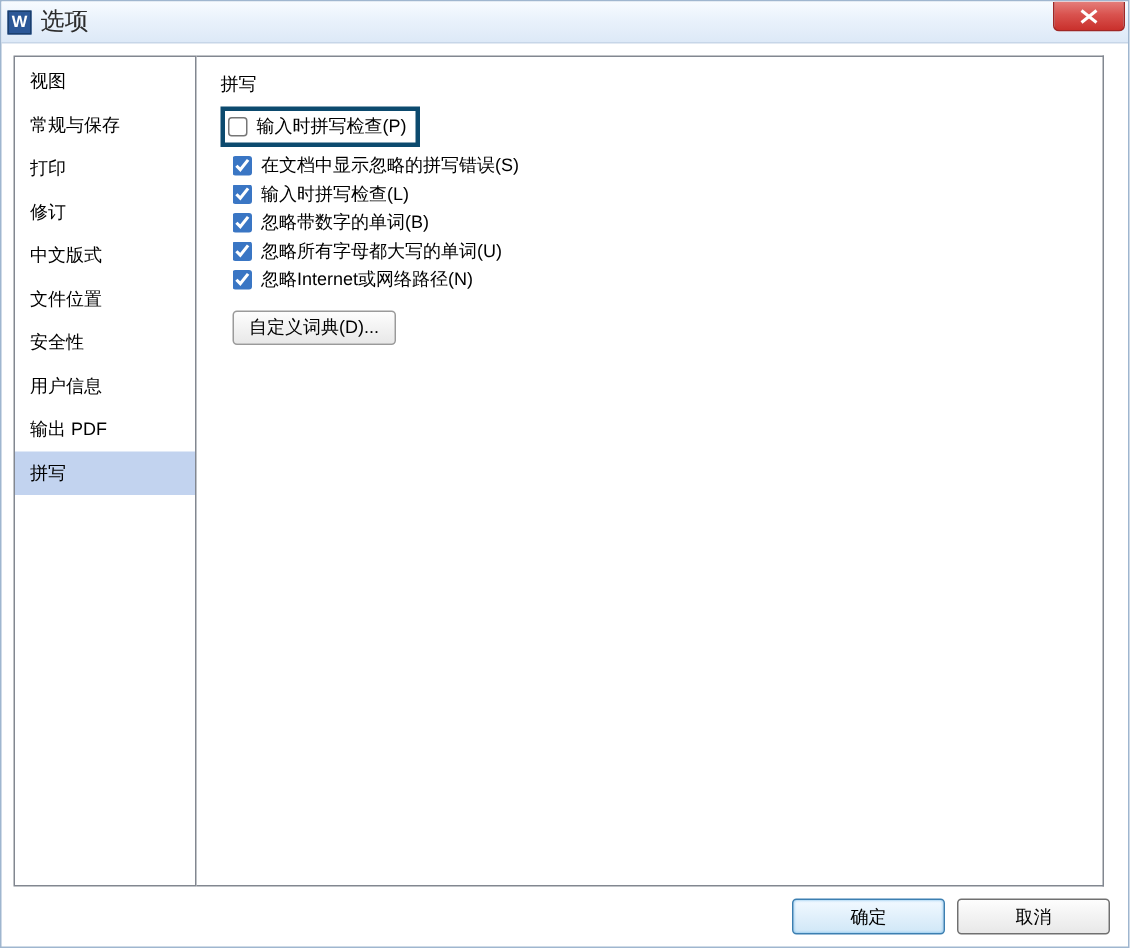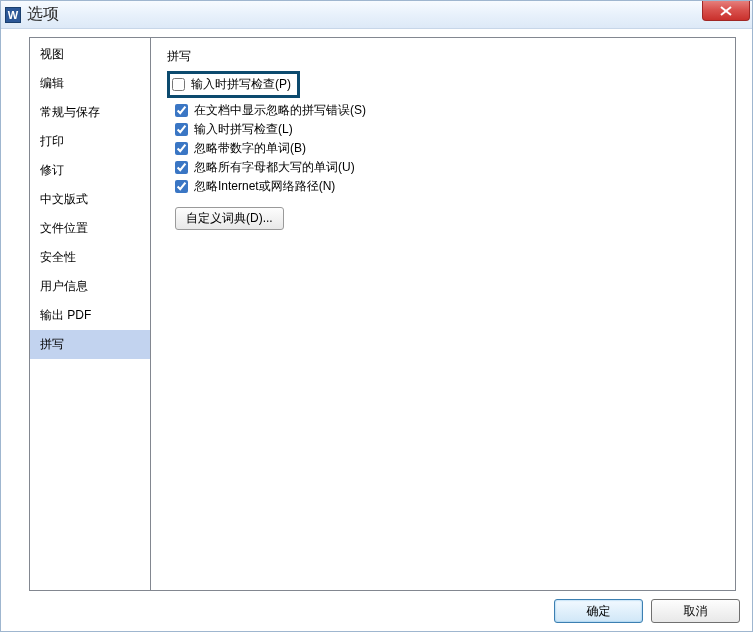--- a/index.html
+++ b/index.html
@@ -3,53 +3,52 @@
 <meta charset="utf-8">
 <style>
 * { box-sizing: border-box; margin: 0; padding: 0; }
 body { font-family: "Microsoft YaHei", SimSun, Arial, sans-serif; font-size: 12px; background: #fff; }
 .dialog { width: 753px; height: 632px; background: #fff; border: 1px solid #9fb6cf; position: relative; }
 .titlebar { height: 28px; background: linear-gradient(to bottom, #f7fbff 0%, #e8f1fb 50%, #dde9f7 100%); border-bottom: 1px solid #c7d6e8; display: flex; align-items: center; padding: 0 0 0 4px; position: relative; }
 .titlebar-icon { width: 16px; height: 16px; background: #2b5797; color: #fff; font-weight: bold; font-size: 11px; display: flex; align-items: center; justify-content: center; border: 1px solid #1a3f6e; margin-right: 6px; }
 .titlebar-text { color: #2b2b2b; font-size: 16px; }
 .close-btn { position: absolute; right: 2px; top: 0px; width: 48px; height: 20px; background: linear-gradient(to bottom, #e57f7b 0%, #d9534f 45%, #c9302c 100%); border: 1px solid #a02725; border-top: none; border-radius: 0 0 4px 4px; color: #fff; display: flex; align-items: center; justify-content: center; cursor: pointer; }
 .close-btn svg { width: 12px; height: 10px; stroke: #fff; stroke-width: 2; }
-.body { display: flex; height: calc(100% - 28px - 40px); padding: 8px 16px 0 8px; margin-left: 20px; }
+.body { display: flex; height: calc(100% - 28px - 40px); padding: 8px 16px 0 8px; }
 .sidebar { width: 122px; border: 1px solid #828790; background: #fff; padding: 2px 0; }
 .sidebar-item { padding: 6px 10px; cursor: pointer; color: #000; font-size: 12px; }
 .sidebar-item.selected { background: #c2d3ef; }
 .content { flex: 1; border: 1px solid #828790; border-left: none; padding: 10px 16px; position: relative; }
 .section-title { font-size: 12px; margin-bottom: 6px; color: #000; }
 .highlight-box { border: 3px solid #0c4a6e; display: inline-block; padding: 2px 6px 2px 2px; margin-bottom: 2px; }
 .check-row { display: flex; align-items: center; margin: 2px 0 2px 8px; gap: 6px; font-size: 12px; color: #000; }
 .check-row input[type="checkbox"] { width: 13px; height: 13px; accent-color: #3a76c4; }
 .custom-dict-btn { margin: 10px 0 0 8px; padding: 2px 10px; font-size: 12px; background: linear-gradient(to bottom, #fdfdfd, #e8e8e8); border: 1px solid #9a9a9a; border-radius: 3px; cursor: pointer; font-family: inherit; }
 .footer { height: 40px; display: flex; justify-content: flex-end; align-items: center; padding: 0 12px; gap: 8px; }
-.footer-btn { width: 89px; height: 24px; font-size: 12px; border: 1px solid #707070; border-radius: 3px; background: linear-gradient(to bottom, #fdfdfd, #e8e8e8); cursor: pointer; font-family: inherit; }
+.footer-btn { width: 102px; height: 24px; font-size: 12px; border: 1px solid #707070; border-radius: 3px; background: linear-gradient(to bottom, #fdfdfd, #e8e8e8); cursor: pointer; font-family: inherit; }
 .footer-btn.primary { border: 1px solid #3c7fb1; box-shadow: 0 0 2px #6fb7e8 inset; background: linear-gradient(to bottom, #f2f9ff, #d0e7f7); }
 </style>
 </head>
 <body>
 
 <div class="dialog">
   <div class="titlebar">
     <div class="titlebar-icon">W</div>
     <div class="titlebar-text">选项</div>
     <div class="close-btn">
       <svg viewBox="0 0 12 10">
           <line x1="1" y1="1" x2="11" y2="9"></line>
           <line x1="11" y1="1" x2="1" y2="9"></line>
         </svg>
     </div>
   </div>
 
   <div class="body">
     <div class="sidebar" id="sidebar">
         <div class="sidebar-item">视图</div>
-        <div class="sidebar-item">编辑</div>
         <div class="sidebar-item">常规与保存</div>
         <div class="sidebar-item">打印</div>
         <div class="sidebar-item">修订</div>
         <div class="sidebar-item">中文版式</div>
         <div class="sidebar-item">文件位置</div>
         <div class="sidebar-item">安全性</div>
         <div class="sidebar-item">用户信息</div>
         <div class="sidebar-item">输出 PDF</div>
         <div class="sidebar-item selected">拼写</div>
       </div>

